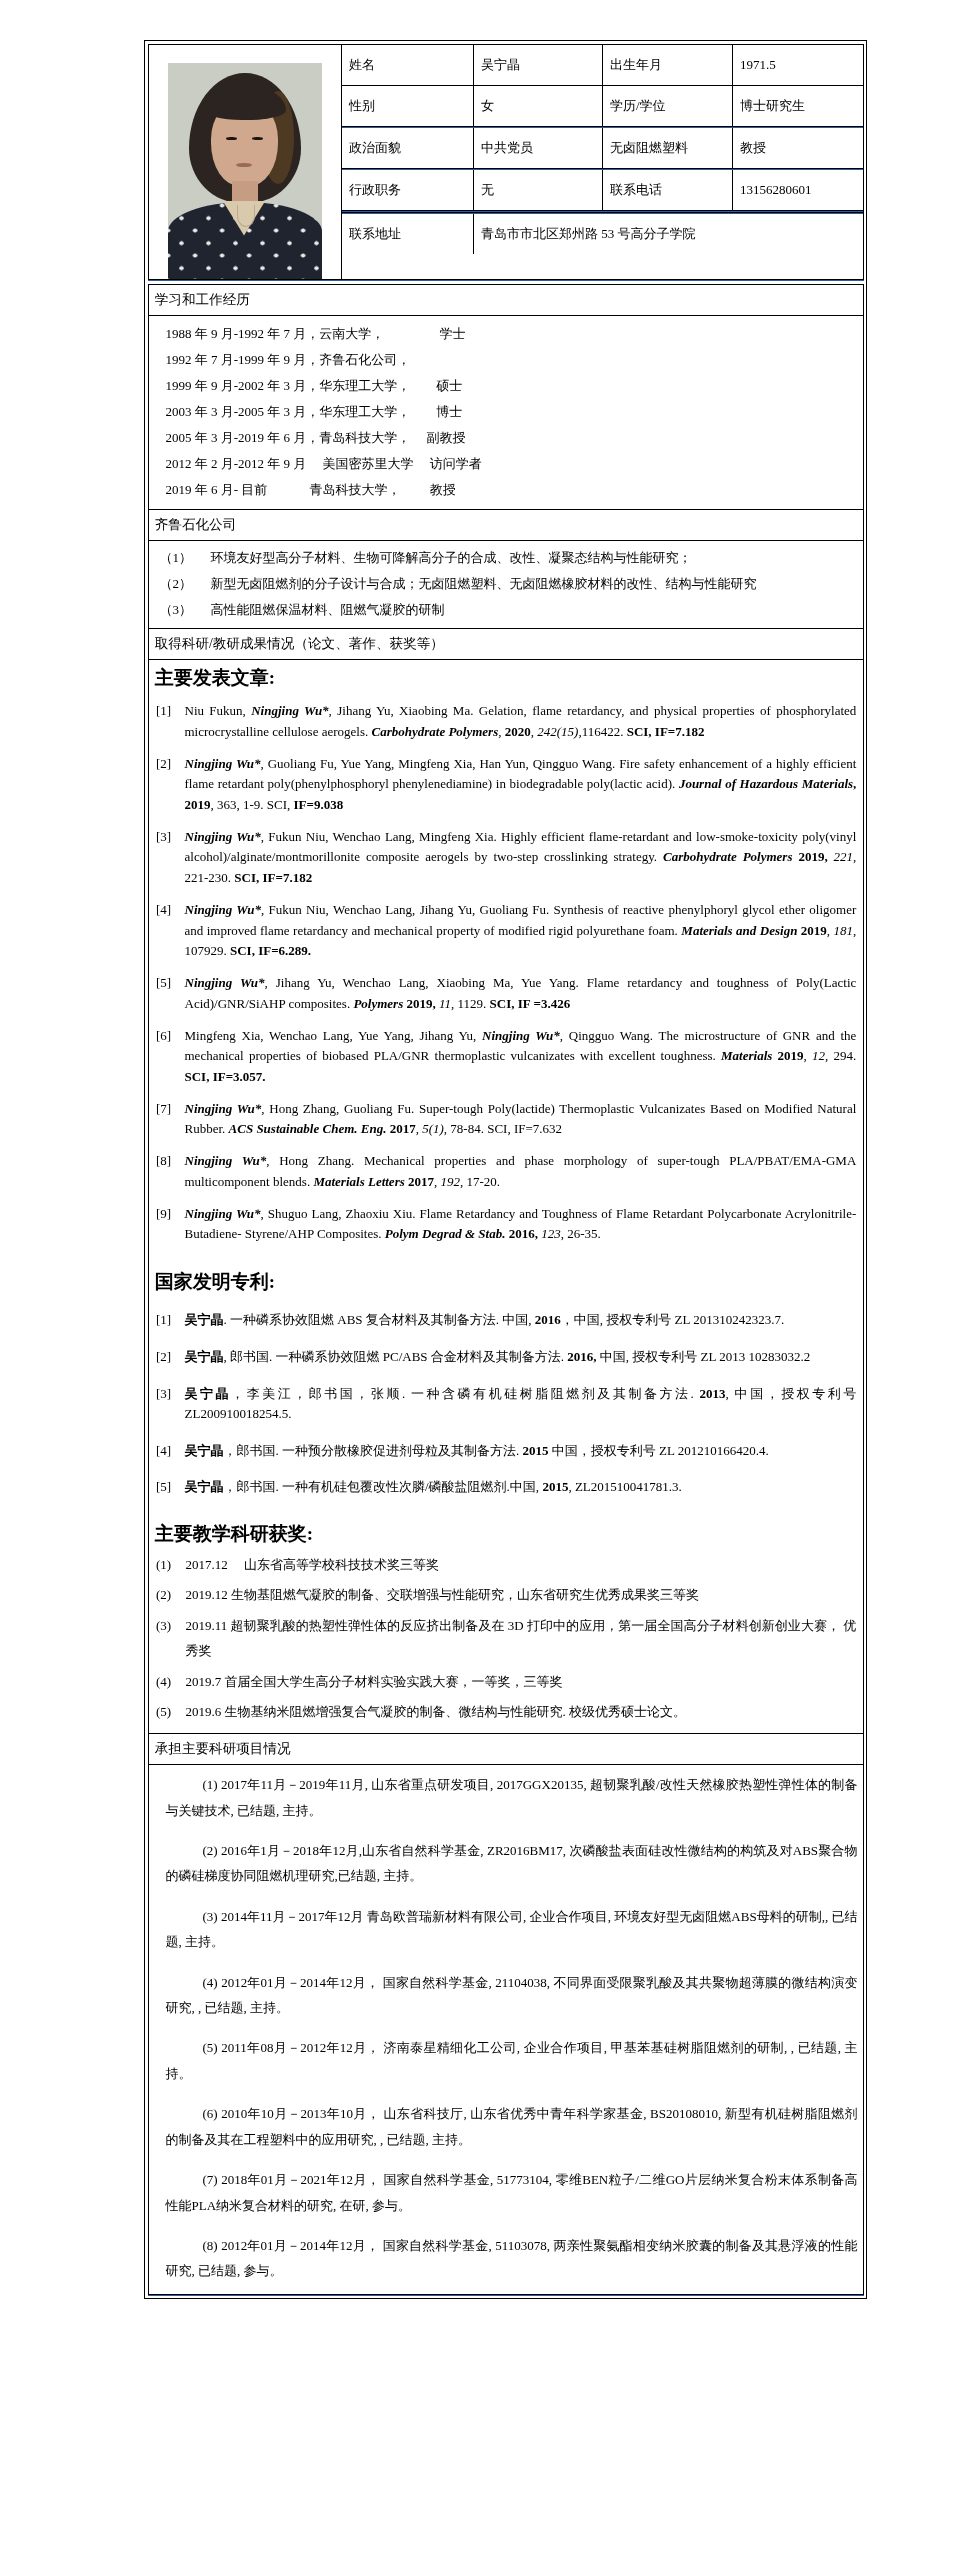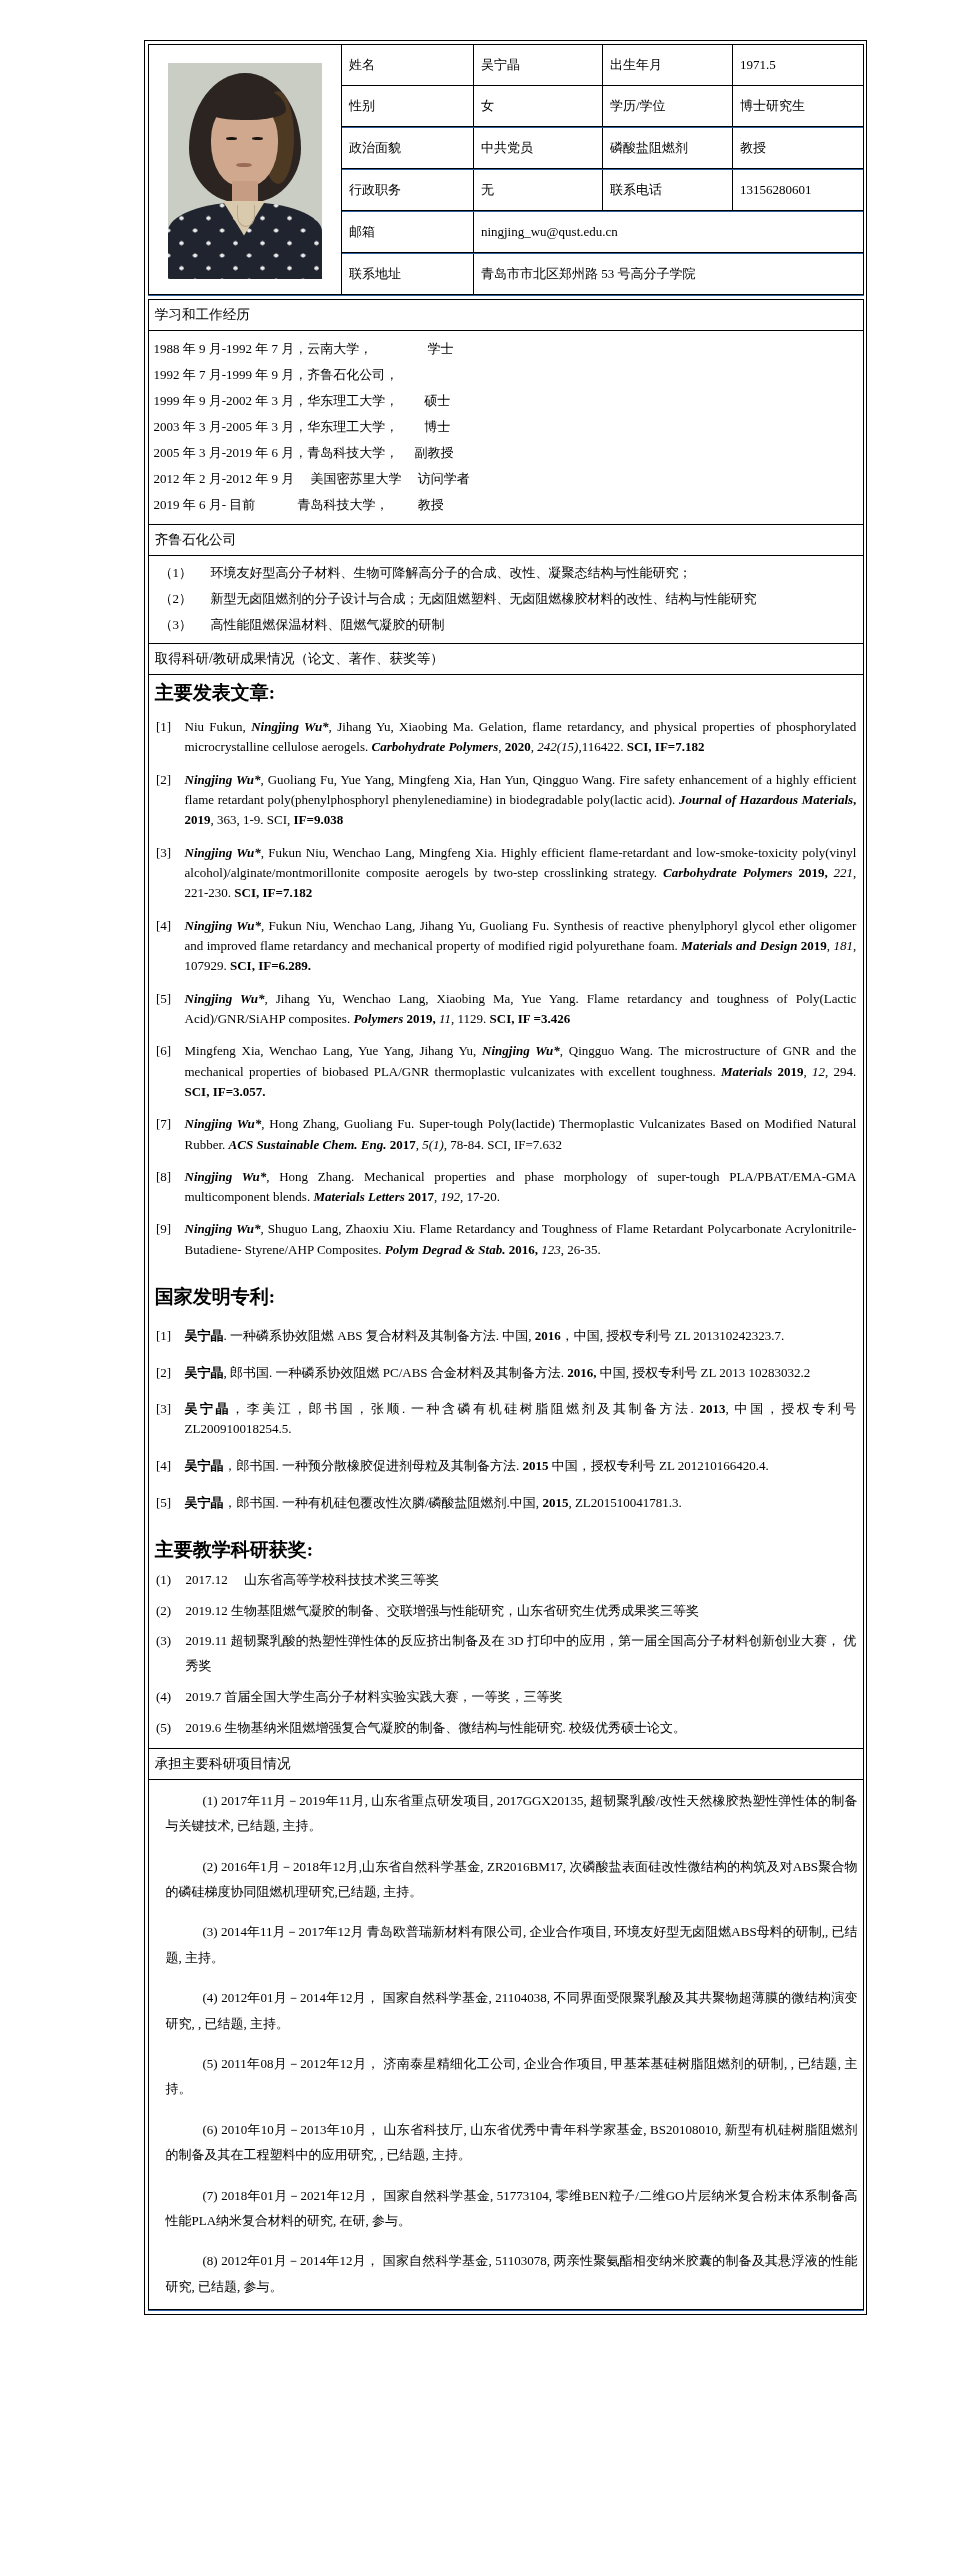--- a/index.html
+++ b/index.html
@@ -40,21 +40,21 @@
     background-image:radial-gradient(#e8e8e8 1.9px,transparent 2.5px),radial-gradient(#e8e8e8 1.9px,transparent 2.5px);
     background-size:27px 25px,27px 25px;background-position:0 3.7px,13.6px 16px;
     border-radius:60% 60% 0 0/46% 46% 0 0;}
   .p-vneck{position:absolute;left:55px;bottom:43px;width:43px;height:35px;background:#d9c9ad;clip-path:polygon(0 0,100% 0,50% 100%);}
   .p-chain{position:absolute;left:69px;bottom:52px;width:16px;height:21px;border:0.6px solid #b9a98f;border-top:none;border-radius:0 0 50% 50%;}
   
   .sec-h{height:30px;line-height:30px;padding-left:6.2px;font-size:13.6px;
     border-top:1.9px solid #000;border-bottom:1.9px solid #000;white-space:nowrap;overflow:hidden;}
   .sec-h.first{border-top:none;}
   .edu-content{padding:5px 3.7px 6.2px 5px;}
-  .edu-line{line-height:26px;white-space:pre;}
+  .edu-line{line-height:26px;white-space:pre;margin-left:12px;}
   .res-content{padding:3.7px 6.2px 5px 0;}
   .res-item{position:relative;padding-left:62px;line-height:26px;text-align:justify;}
   .res-item .num{position:absolute;left:11px;}
   .ach-content{padding:2.5px 5px 8.7px 5px;}
   .sub-h{font-weight:bold;font-size:19px;line-height:25px;margin:2.5px 0 0 1.2px;}
   .sub-h.spaced{margin-top:24px;}
   .pub-item{position:relative;padding-left:31px;margin:11.8px 1.2px 0 0;line-height:20.4px;text-align:justify;}
   .pub-item .num{position:absolute;left:2.5px;top:0;}
   .pat-item{position:relative;padding-left:31px;margin:16.7px 1.2px 0 0;line-height:20px;text-align:justify;}
   .pat-item .num{position:absolute;left:2.5px;top:0;}
@@ -99,35 +99,31 @@
         <div class="irow four">
           <div class="icell">性别</div>
           <div class="icell">女</div>
           <div class="icell">学历/学位</div>
           <div class="icell last">博士研究生</div>
         </div>
         <div class="sep"></div>
         <div class="irow four">
           <div class="icell">政治面貌</div>
           <div class="icell">中共党员</div>
-          <div class="icell">磷酸盐阻燃剂</div>
+          <div class="icell">无卤阻燃塑料</div>
           <div class="icell last">教授</div>
         </div>
         <div class="sep"></div>
         <div class="irow four">
           <div class="icell">行政职务</div>
           <div class="icell">无</div>
           <div class="icell">联系电话</div>
           <div class="icell last">13156280601</div>
         </div>
         <div class="sep"></div>
-        <div class="irow two">
-          <div class="icell">邮箱</div>
-          <div class="icell last">ningjing_wu@qust.edu.cn</div>
-        </div>
         <div class="sep"></div>
         <div class="irow two">
           <div class="icell">联系地址</div>
           <div class="icell last">青岛市市北区郑州路 53 号高分子学院</div>
         </div>
       </div>
   </div>
 
   <div class="accent-line"></div>
 

